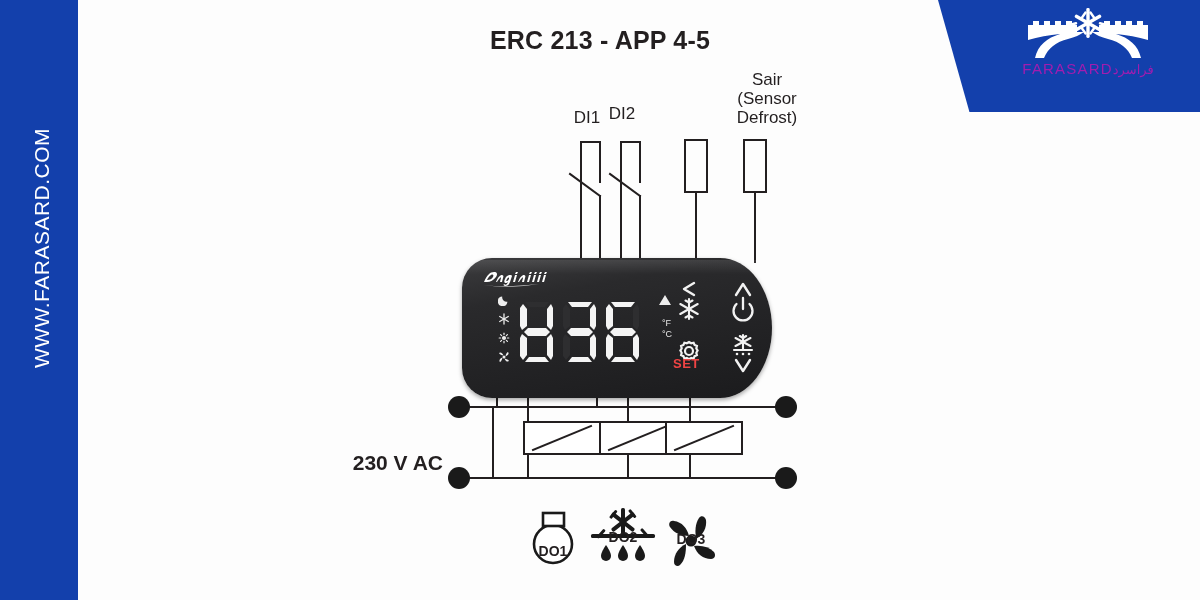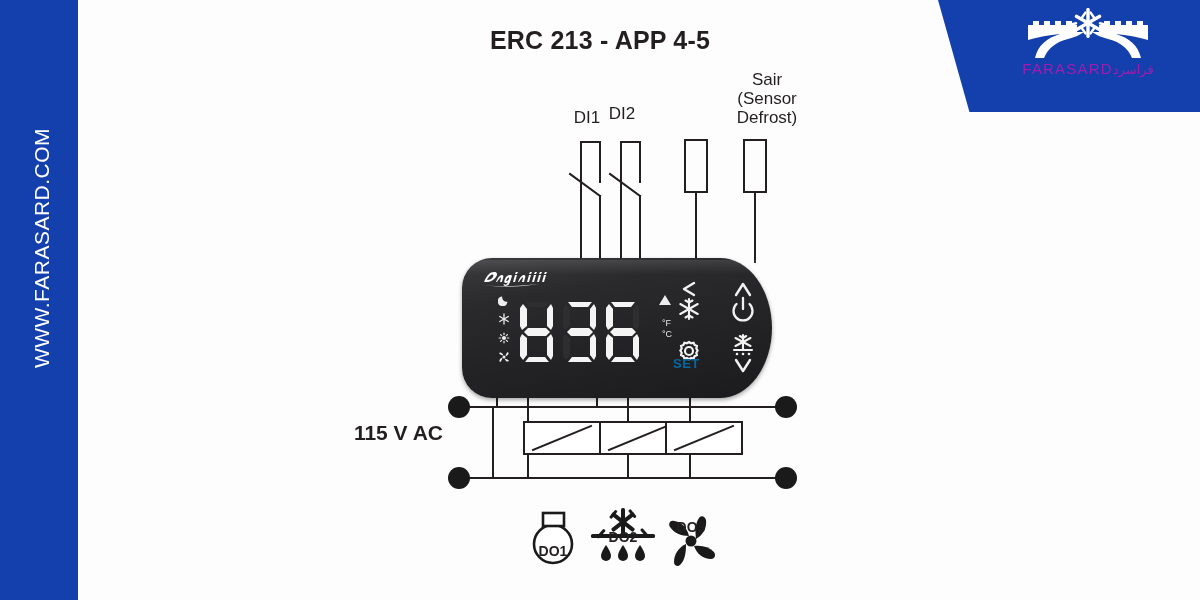--- a/index.html
+++ b/index.html
@@ -85,21 +85,21 @@
   }
   .unit{
     position:absolute;left:200px;top:60px;color:#e8e8e8;font-size:9px;line-height:11px;
     text-align:left;
   }
   .alarm-tri{position:absolute;left:196px;top:36px;}
   .btns{position:absolute;left:206px;top:18px;width:96px;height:106px;}
   .btn{position:absolute;width:42px;height:50px;display:flex;align-items:center;justify-content:center;}
   .btn svg{display:block;}
   .setlbl{
-    position:absolute;color:#0369a1;font-size:13px;font-weight:bold;letter-spacing:.5px;
+    position:absolute;color:#ef4444;font-size:13px;font-weight:bold;letter-spacing:.5px;
   }
 
   .seg{fill:#f4f4f4;}
   .seg-off{fill:#2e2e30;}
 </style>
 </head>
 <body>
 
 <div id="stage">
 
@@ -244,25 +244,25 @@
   </div>
   <div class="in-label" style="left:599px;top:104px;width:46px;">
     <span>DI2</span>
   </div>
   <div class="in-label" style="left:714px;top:70px;width:106px;">
     <div>Sair</div>
     <div>(Sensor</div>
     <div>Defrost)</div>
   </div>
 
-  <div class="volt-label" style="left:268px;top:421px;width:175px;">115 V AC</div>
+  <div class="volt-label" style="left:268px;top:451px;width:175px;">230 V AC</div>
 
   <div class="out-label" style="left:523px;top:495px;width:60px;">DO1</div>
   <div class="out-label" style="left:593px;top:481px;width:60px;">DO2</div>
-  <div class="out-label" style="left:661px;top:471px;width:60px;">DO3</div>
+  <div class="out-label" style="left:661px;top:483px;width:60px;">DO3</div>
 
   <div class="controller">
     <div class="ctrl-body"></div>
 
     <svg class="danfoss" viewBox="0 0 66 20">
       <g fill="#ffffff">
         <path d="M2 14 c3 -7 6 -10 10 -10 3 0 4 2 2 5 -2 3 -6 5 -9 5 z M5 12 c3 0 5 -1 6 -3 1 -2 0 -3 -2 -2 -2 1 -3 3 -4 5 z"></path>
         <path d="M14 14 c2 -5 4 -7 6 -7 1 0 2 1 1 3 l-1 4 h-2 l1 -4 c0 -1 0 -1 -1 0 -1 1 -2 2 -3 4 z"></path>
         <path d="M23 11 c1 -3 3 -4 5 -4 1 0 2 0 2 1 l-2 6 c-1 3 -3 4 -5 4 -1 0 -2 -1 -1 -2 1 1 2 1 3 0 l1 -2 c-1 1 -2 1 -3 1 -1 -1 -1 -2 0 -4 z m2 0 c-1 2 -1 2 0 2 1 0 1 -1 2 -2 l0 -1 c-1 -1 -1 0 -2 1 z"></path>
         <path d="M31 14 l2 -7 h2 l-2 7 z M34 4 h2 l-1 2 h-2 z"></path>

